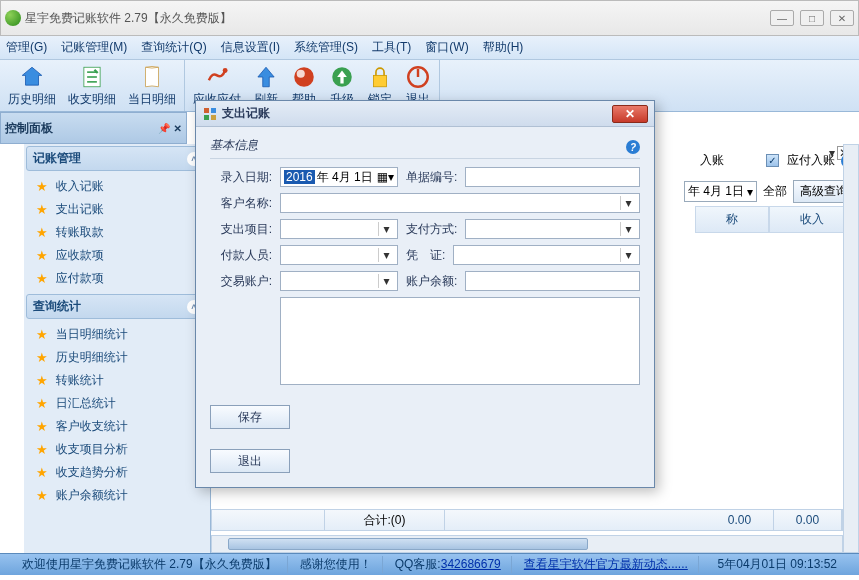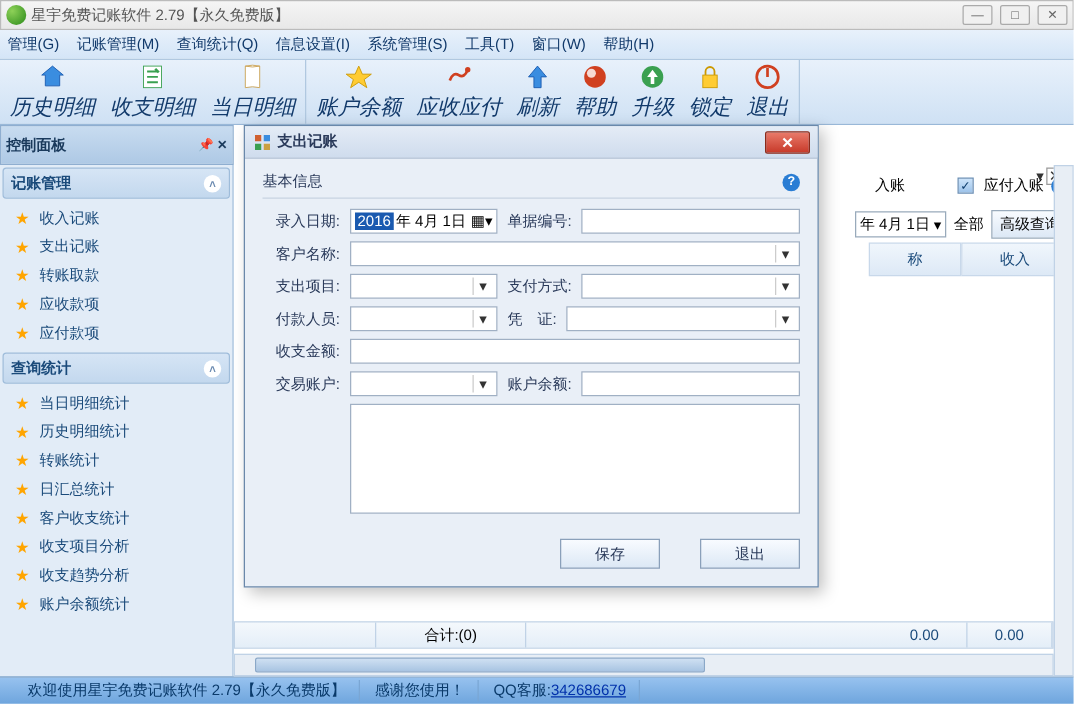--- a/index.html
+++ b/index.html
@@ -1,37 +1,37 @@
 <!DOCTYPE html>
 <html><head>
 <meta charset="utf-8">
 <style>
 * { box-sizing: border-box; margin: 0; padding: 0; font-family: "Microsoft YaHei", SimSun, sans-serif; font-size: 12px; }
 body { background: #fff; width: 859px; height: 580px; overflow: hidden; position: relative; }
 
 
-.titlebar { height: 24px; background: linear-gradient(#f5f5f5, #e8e8e8); border: 1px solid #bbb; display: flex; align-items: center; padding: 0 4px; }
+.titlebar { height: 36px; background: linear-gradient(#f5f5f5, #e8e8e8); border: 1px solid #bbb; display: flex; align-items: center; padding: 0 4px; }
 .titlebar .app-icon { width: 16px; height: 16px; border-radius: 50%; background: radial-gradient(circle at 30% 30%, #8ed158, #2a8a1a); margin-right: 4px; }
 .titlebar .title-text { flex: 1; color: #555; }
 .titlebar .win-btns { display: flex; gap: 6px; }
 .titlebar .win-btn { width: 24px; height: 16px; border: 1px solid #aaa; border-radius: 2px; display: flex; align-items: center; justify-content: center; background: #f0f0f0; color: #666; font-size: 10px; }
 
 .menubar { height: 24px; background: linear-gradient(#e8f1fb, #d4e5f7); border-bottom: 1px solid #b0c8e0; display: flex; align-items: center; padding: 0 6px; gap: 14px; }
 .menubar span { color: #123a6b; }
 
 .toolbar { height: 52px; background: linear-gradient(#e8f1fb, #cfe1f4); border-bottom: 1px solid #99b8d8; display: flex; align-items: center; }
 .tb-group { display: flex; height: 100%; border-right: 1px solid #b0c8e0; padding: 0 2px; }
 .tb-item { display: flex; flex-direction: column; align-items: center; justify-content: center; padding: 2px 6px; cursor: pointer; }
 .tb-item .tb-icon { width: 26px; height: 26px; margin-bottom: 1px; }
-.tb-item .tb-label { color: #123a6b; font-size: 17px; white-space: nowrap; font-style: italic; }
+.tb-item .tb-label { color: #123a6b; font-size: 12px; white-space: nowrap; }
 
 .side-hdr { height: 32px; background: linear-gradient(#c8dcf0, #aec9e5); border: 1px solid #8faed0; display: flex; align-items: center; padding: 0 4px; font-weight: bold; color: #1a3a5c; }
 .side-hdr .pin { margin-left: auto; font-size: 10px; }
 
-.content-row { display: flex; height: 409px; }
+.content-row { display: flex; height: 409px; padding-left: 24px; }
 
 .sidepanel { width: 187px; background: #e2ecf7; border-right: 1px solid #99b8d8; display: flex; flex-direction: column; }
 .sp-section { background: linear-gradient(#d6e5f5, #c3d8ee); border: 1px solid #9ebcda; border-radius: 3px; margin: 2px; padding: 3px 6px; display: flex; align-items: center; color: #1a4a7a; font-weight: bold; }
 .sp-section .chev { margin-left: auto; width: 14px; height: 14px; border-radius: 50%; background: #fff; display: flex; align-items: center; justify-content: center; color: #6a8ab0; font-size: 9px; }
 .sp-items { padding: 2px 0; }
 .sp-item { display: flex; align-items: center; padding: 3px 12px; color: #1a4a7a; cursor: pointer; }
 .sp-item .star { color: #ffa500; margin-right: 8px; font-size: 13px; }
 .sp-scroll { overflow-y: auto; flex: 1; }
 
 .main-area { flex: 1; position: relative; background: #fff; }
@@ -59,32 +59,32 @@
 .statusbar a { color: #0030aa; text-decoration: underline; }
 .statusbar .time { margin-left: auto; }
 
 
 .modal { position: absolute; left: 195px; top: 100px; width: 460px; background: #e9eff7; border: 1px solid #6a88aa; box-shadow: 4px 4px 12px rgba(0,0,0,0.25); }
 .modal-title { height: 26px; background: linear-gradient(#e4ecf6,#cfdced); display: flex; align-items: center; padding: 0 6px; border-bottom: 1px solid #b0c0d4; }
 .modal-title .mi { width: 16px; height: 16px; margin-right: 4px; }
 .modal-title .mt-text { color: #2a3a5a; font-weight: bold; }
 .modal-title .close-x { margin-left: auto; width: 36px; height: 18px; background: linear-gradient(#e97a6a,#c73a2a); border: 1px solid #8a2a1a; border-radius: 2px; color: #fff; display: flex; align-items: center; justify-content: center; font-weight: bold; }
 .modal-body { padding: 10px 14px; }
-.section-lbl { color: #2a3a5a; margin-bottom: 4px; display: flex; align-items: center; }
+.section-lbl { color: #2a3a5a; margin-bottom: 4px; display: flex; align-items: flex-end; font-style: italic; }
 .section-lbl .help-ico { margin-left: auto; width: 14px; height: 14px; border-radius: 50%; background: #2a7dd4; color: #fff; display: inline-flex; align-items: center; justify-content: center; font-size: 10px; font-weight: bold; }
 .hr { border-top: 1px solid #c8d4e2; margin-bottom: 8px; }
 .frm-row { display: flex; align-items: center; margin-bottom: 6px; gap: 8px; }
 .frm-lbl { width: 62px; text-align: right; color: #2a3a5a; }
 .frm-input { flex: 1; height: 20px; border: 1px solid #a0b0c4; background: #fff; padding: 0 3px; display: flex; align-items: center; }
 .frm-input.short { flex: 0 0 118px; justify-content: space-between; }
 .dd { width: 16px; text-align: center; color: #333; border-left: 1px solid #ccc; }
 .date-field { display: flex; align-items: center; gap: 2px; }
 .date-field .sel { background: #1a5ab0; color: #fff; padding: 0 2px; }
 .ta { height: 88px; border: 1px solid #a0b0c4; background: #fff; margin-left: 70px; margin-right: 0; }
-.modal-btns { display: flex; justify-content: flex-end; gap: 32px; padding: 10px 14px 14px; }
+.modal-btns { display: flex; justify-content: flex-end; gap: 20px; padding: 10px 14px 14px; flex-direction: column; }
 .btn { width: 80px; height: 24px; border: 1px solid #8aa0ba; background: linear-gradient(#f8fbff,#dce8f5); color: #2a3a5a; cursor: pointer; }
 
 .tab-close { position: absolute; right: 8px; top: 2px; display: flex; align-items: center; gap: 2px; color: #333; font-size: 11px; }
 .tab-close .x { width: 14px; height: 14px; border: 1px solid #999; display: flex; align-items: center; justify-content: center; }
 
 svg { display: block; }
 </style>
 </head>
 <body>
 
@@ -129,26 +129,20 @@
       </div>
     <div class="tb-item">
         <svg class="tb-icon" viewBox="0 0 32 32">
           <path d="M8 4 Q16 2 24 4 L24 28 Q16 26 8 28 Z" fill="#fff" stroke="#caa050"></path>
           <path d="M8 4 Q16 6 24 4" fill="none" stroke="#caa050"></path>
         </svg>
         <span class="tb-label">当日明细</span>
       </div>
   </div>
   <div class="tb-group">
-    <div class="tb-item">
-        <svg class="tb-icon" viewBox="0 0 32 32">
-          <polygon points="16,4 20,13 30,13 22,19 25,28 16,22 7,28 10,19 2,13 12,13" fill="#ffcc33" stroke="#cc9900"></polygon>
-        </svg>
-        <span class="tb-label">账户余额</span>
-      </div>
     <div class="tb-item">
         <svg class="tb-icon" viewBox="0 0 32 32">
           <path d="M6 20 Q10 10 16 14 Q22 18 26 8" fill="none" stroke="#d04020" stroke-width="3"></path>
           <circle cx="26" cy="8" r="3" fill="#d04020"></circle>
         </svg>
         <span class="tb-label">应收应付</span>
       </div>
     <div class="tb-item">
         <svg class="tb-icon" viewBox="0 0 32 32">
           <polygon points="16,4 26,16 20,16 20,28 12,28 12,16 6,16" fill="#3a8de0" stroke="#1a5ab0"></polygon>
@@ -299,20 +293,22 @@
         <div class="hscroll-thumb"></div>
       </div>
     <div class="vscroll"></div>
   </div>
 </div>
 
 <div class="statusbar">
   <span class="seg">欢迎使用星宇免费记账软件 2.79【永久免费版】</span>
   <span class="seg">感谢您使用！</span>
   <span class="seg"><span>QQ客服:</span><a>342686679</a></span>
+  <span class="seg"><a>查看星宇软件官方最新动态......</a></span>
+  <span class="time">5年04月01日  09:13:52</span>
 </div>
 
 <div class="modal">
   <div class="modal-title">
     <svg class="mi" viewBox="0 0 16 16">
         <rect x="2" y="2" width="5" height="5" fill="#d06030"></rect>
         <rect x="9" y="2" width="5" height="5" fill="#3a8de0"></rect>
         <rect x="2" y="9" width="5" height="5" fill="#3aa050"></rect>
         <rect x="9" y="9" width="5" height="5" fill="#caa040"></rect>
       </svg>
@@ -359,24 +355,20 @@
       <div class="frm-lbl">付款人员:</div>
       <div class="frm-input short">
           <span style="margin-left:auto" class="dd">▾</span>
         </div>
       <div class="frm-lbl" style="width:auto">凭　证:</div>
       <div class="frm-input">
           <span style="margin-left:auto" class="dd">▾</span>
         </div>
     </div>
 
-    <div class="frm-row">
-      <div class="frm-lbl">收支金额:</div>
-      <div class="frm-input"></div>
-    </div>
 
     <div class="frm-row">
       <div class="frm-lbl">交易账户:</div>
       <div class="frm-input short">
           <span style="margin-left:auto" class="dd">▾</span>
         </div>
       <div class="frm-lbl" style="width:auto">账户余额:</div>
       <div class="frm-input"></div>
     </div>
 

